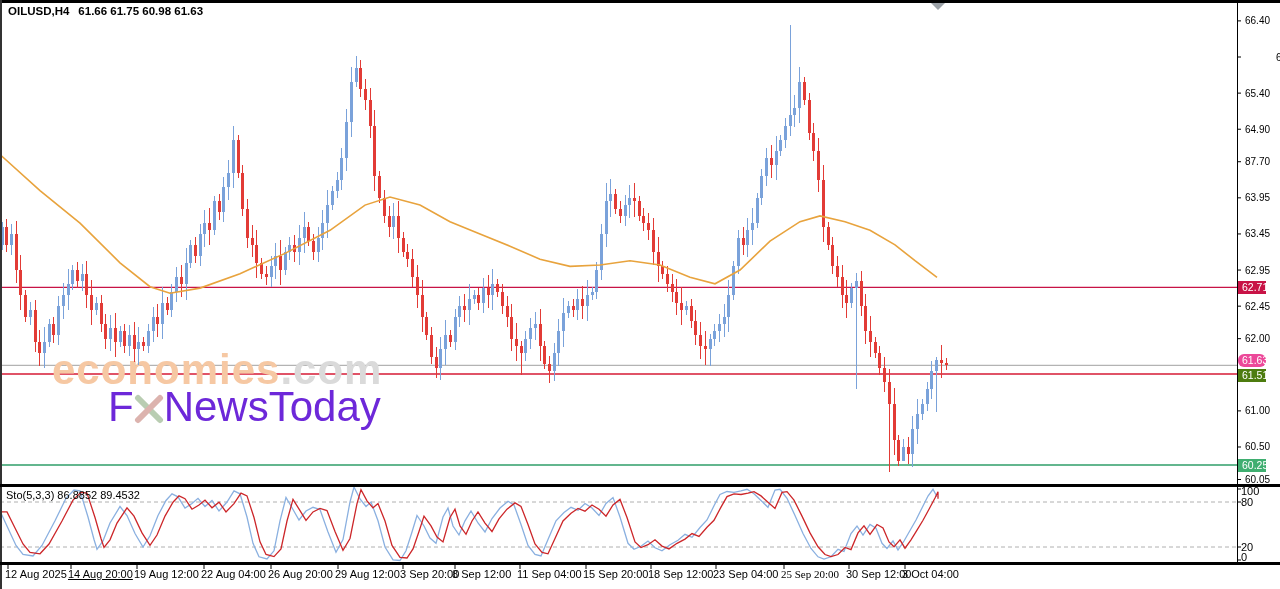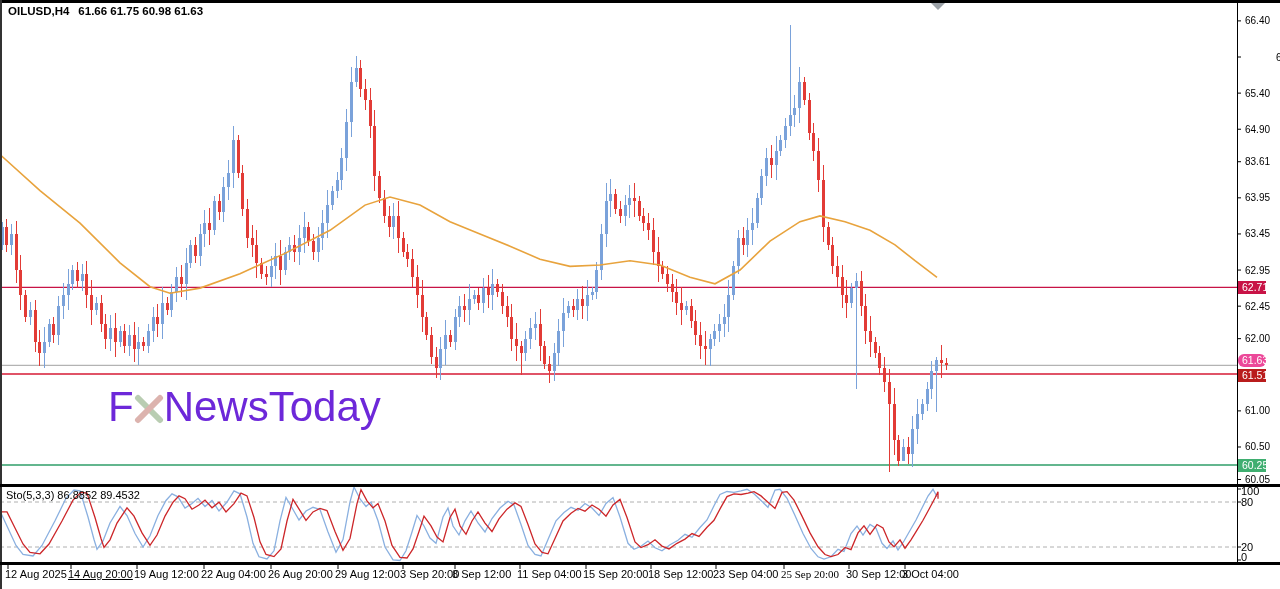--- a/index.html
+++ b/index.html
@@ -40,20 +40,21 @@
   <div id="stoch-panel-area" class="abs"></div>
 
   <svg id="layer-lines" class="layer" width="1280" height="589" style="z-index:1">
       <line x1="0" x2="1237" y1="287.38180000000034" y2="287.38180000000034" stroke="#c81346" stroke-width="1.4"></line>
       <line x1="0" x2="1237" y1="365.3794000000002" y2="365.3794000000002" stroke="#b3b3b3" stroke-width="1.2"></line>
       <line x1="0" x2="1237" y1="374.04580000000055" y2="374.04580000000055" stroke="#d61a35" stroke-width="1.4"></line>
       <line x1="0" x2="1237" y1="465.0430000000004" y2="465.0430000000004" stroke="#2f9e68" stroke-width="1.4"></line>
     </svg>
 
   <div id="watermark" class="abs">
+    <div class="wm1"><span class="wm-brand">economies</span><span class="wm-suffix">.com</span></div>
     <div class="wm2"><span>F</span><span class="wm-x"><svg width="30" height="32" viewBox="0 0 30 32">
             <line x1="4" y1="6" x2="26" y2="28" stroke="#b9cdb2" stroke-width="6" stroke-linecap="round"></line>
             <line x1="26" y1="6" x2="4" y2="28" stroke="#dcb3ae" stroke-width="6" stroke-linecap="round"></line>
           </svg></span><span>NewsToday</span></div>
   </div>
 
   <svg id="layer-top" class="layer" width="1280" height="589" style="z-index:3">
       <line x1="1237" x2="1241" y1="20.89" y2="20.89" stroke="#000" stroke-width="1"></line>
       <line x1="1237" x2="1241" y1="57" y2="57" stroke="#000" stroke-width="1"></line>
       <line x1="1237" x2="1241" y1="93.11" y2="93.11" stroke="#000" stroke-width="1"></line>
@@ -503,27 +504,27 @@
   <div class="abs bar" style="left:0;top:484px;width:1280px;height:3px"></div>
   <div class="abs bar" style="left:0;top:562px;width:1280px;height:3px"></div>
   <div class="abs bar" style="left:1237px;top:2px;width:1px;height:563px"></div>
 
   <div id="chart-title" class="abs"><span>OILUSD,H4</span><span class="vals">61.66 61.75 60.98 61.63</span></div>
   <div id="sto-label" class="abs">Sto(5,3,3) 86.8852 89.4532</div>
 
   <div id="price-axis" class="abs">
       <div class="ptag" style="top: 280.882px; background: rgb(200, 19, 70);">62.71</div>
       <div class="ptag" style="top: 353.879px; background: #ec4899; border-radius: 6px;">61.63</div>
-      <div class="ptag" style="top: 368.546px; background: #b91c1c;">61.51</div>
+      <div class="ptag" style="top: 368.546px; background: #4d7c0f;">61.51</div>
       <div class="ptag" style="top: 458.543px; background: rgb(63, 174, 112);">60.25</div>
       <div class="ytick" style="top: 14.39px;">66.40</div>
       <div class="ytick" style="top: 50.5px; margin-left: 31px;">65.90</div>
       <div class="ytick" style="top: 86.61px;">65.40</div>
       <div class="ytick" style="top: 122.72px;">64.90</div>
-      <div class="ytick" style="top: 155.219px;">83.61</div>
+      <div class="ytick" style="top: 155.219px;">87.70</div>
       <div class="ytick" style="top: 191.329px;">63.95</div>
       <div class="ytick" style="top: 227.439px;">63.45</div>
       <div class="ytick" style="top: 263.549px;">62.95</div>
       <div class="ytick" style="top: 299.659px;">62.45</div>
       <div class="ytick" style="top: 332.158px;">62.00</div>
       <div class="ytick" style="top: 404.378px;">61.00</div>
       <div class="ytick" style="top: 440.488px;">60.50</div>
       <div class="ytick" style="top: 472.987px;">60.05</div>
       <div class="sublab" style="top: 486px;">100</div>
       <div class="sublab" style="top: 496.5px;">80</div>

